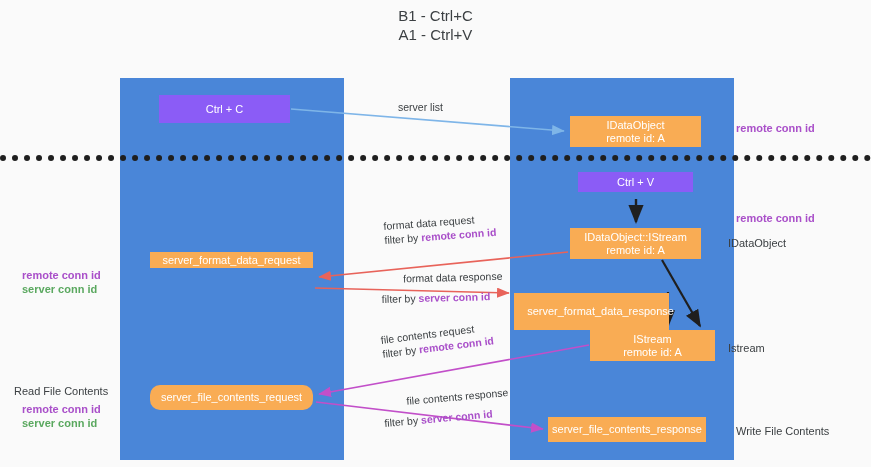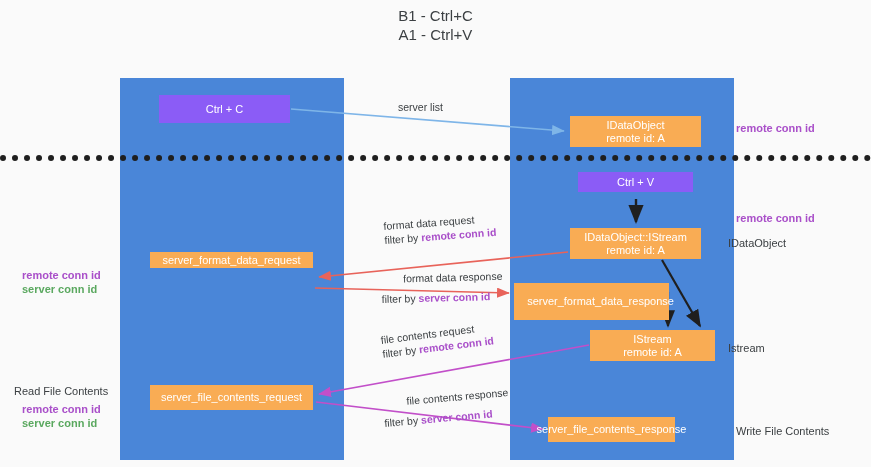--- a/index.html
+++ b/index.html
@@ -50,24 +50,24 @@
     white-space:pre-line;
   }
   .green{background:#8b5cf6;}
   .orange{background:#f9ac54;}
 
   #n-ctrlc{left:159px;top:95px;width:131px;height:28px;}
   #n-idataobject{left:570px;top:116px;width:131px;height:31px;}
   #n-ctrlv{left:578px;top:172px;width:115px;height:20px;}
   #n-getdata{left:570px;top:228px;width:131px;height:31px;}
   #n-sfdreq{left:150px;top:252px;width:163px;height:16px;}
-  #n-sfdres{left:514px;top:283px;width:155px;height:37px;padding-left:24px;}
+  #n-sfdres{left:514px;top:293px;width:155px;height:37px;padding-left:24px;}
   #n-istream{left:590px;top:330px;width:125px;height:31px;}
-  #n-sfcreq{left:150px;top:385px;width:163px;height:25px;}
-  #n-sfcres{left:548px;top:417px;width:127px;height:25px;}
+  #n-sfcreq{left:150px;top:385px;width:163px;height:25px;border-radius:10px;}
+  #n-sfcres{left:548px;top:417px;width:158px;height:25px;}
 
   
   .side{font-size:11px;line-height:14px;}
   .purple{color:#a94fc9;font-weight:bold;}
   .green-t{color:#5aa85f;font-weight:bold;}
   .plain{color:#3c4043;}
 
   #s-rc1{left:736px;top:121px;}
   #s-rc2{left:736px;top:211px;}
   #s-dataobject{left:728px;top:236px;}

